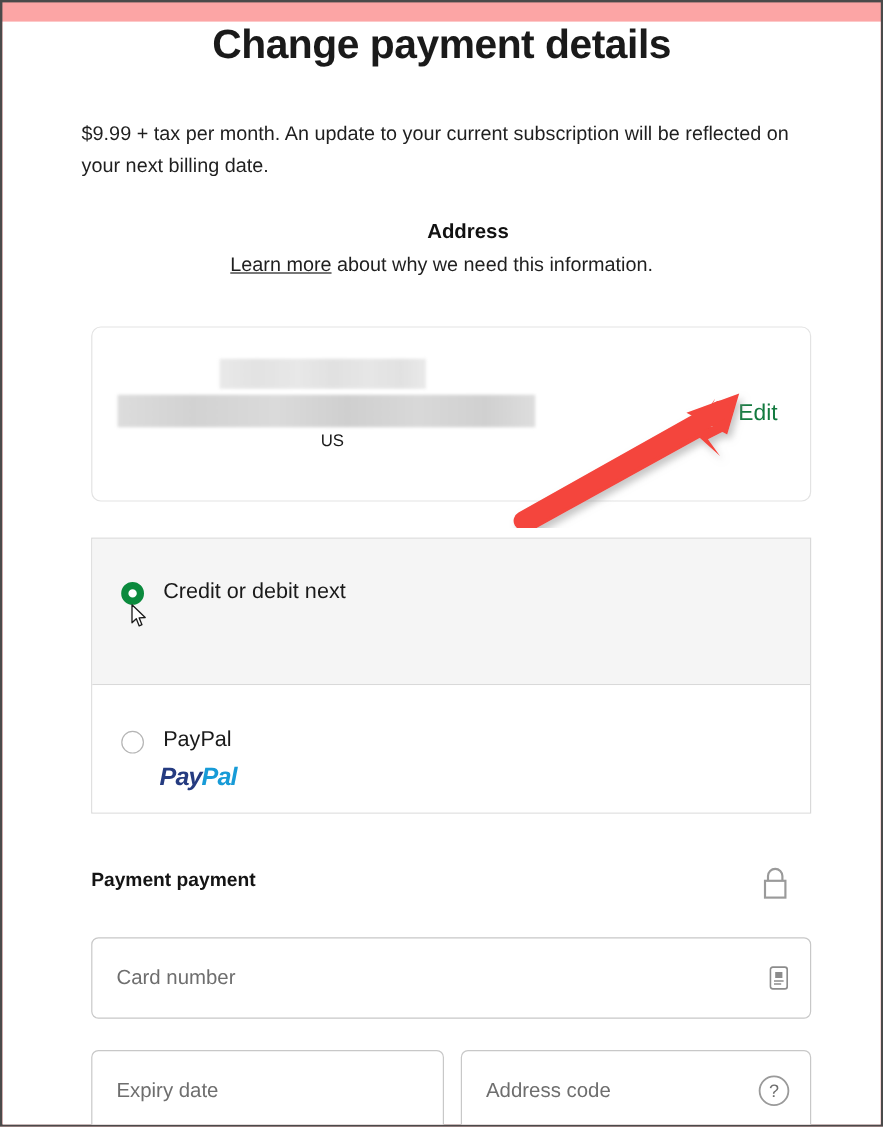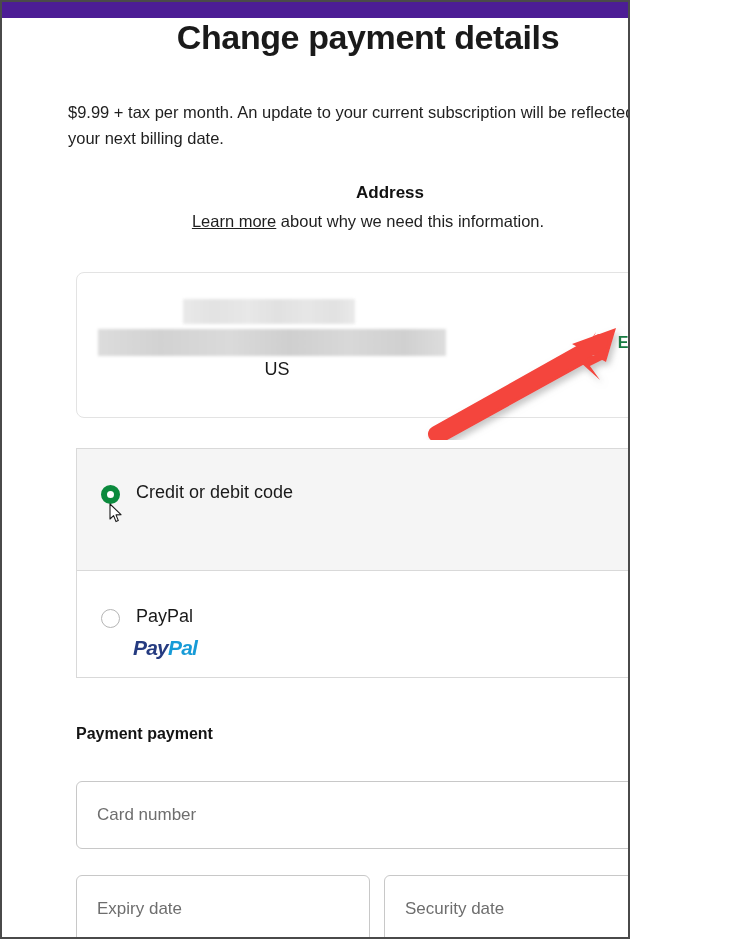--- a/index.html
+++ b/index.html
@@ -7,23 +7,23 @@
   html, body {
     width: 736px;
     height: 939px;
     background: #ffffff;
     font-family: "Liberation Sans", sans-serif;
     -webkit-font-smoothing: antialiased;
   }
 
   #page {
     position: relative;
-    width: 630px;
+    width: 736px;
     height: 939px;
-    background: #4c1d95;
+    background: #fca5a5;
     border: 2px solid #4a4a4a;
     overflow: hidden;
   }
 
   .inner {
     position: relative;
     width: 732px;
     height: 935px;
     background: #ffffff;
     padding: 0;
@@ -94,30 +94,30 @@
     left: 21px;  top: 56px; width: 348px; height: 27px;
     opacity: 1;
   }
 
   .country-code {
     position: absolute;
     left: 0; right: 0;
     top: 86px;
     width: 400px;
     text-align: center;
-    font-size: 18px;
+    font-size: 14px;
     color: #1a1a1a;
   }
 
   .edit-link {
     position: absolute;
     right: 27px;
     top: 61px;
-    font-size: 16px;
-    font-weight: bold;
+    font-size: 19px;
+    font-weight: normal;
     color: #137a3f;
     cursor: pointer;
   }
 
   
   .arrow-anno {
     position: absolute;
     left: 418px;
     top: 296px;
     width: 216px;
@@ -351,21 +351,21 @@
         <path d="M 14 120 L 166 34 L 172 46 L 20 130 Z" fill="#f4453c"></path>
         <path d="M 196 14 L 152 30 L 186 48 Z" fill="#f4453c"></path>
         <line x1="16" y1="120" x2="180" y2="28" stroke="#f4453c" stroke-width="16" stroke-linecap="round"></line>
       </g>
     </svg>
 
     <div class="method-box">
 
       <div class="method-row card-row">
         <span class="radio radio-on"></span>
-        <span class="method-label">Credit or debit code</span>
+        <span class="method-label">Credit or debit next</span>
 
         <svg class="cursor-pointer" viewBox="0 0 14 20">
           <path d="M1 1 L1 16 L4.6 12.6 L7 18.6 L9.3 17.6 L7 11.9 L12 11.6 Z" fill="#ffffff" stroke="#1a1a1a" stroke-width="1.1" stroke-linejoin="round"></path>
         </svg>
 
       </div>
 
       <div class="method-row paypal-row">
         <span class="radio radio-off"></span>
         <span class="method-label">PayPal</span>
@@ -389,21 +389,21 @@
         <line x1="4" y1="12.5" x2="12" y2="12.5" stroke="#8c8c8c" stroke-width="1.2"></line>
         <line x1="4" y1="15" x2="10" y2="15" stroke="#8c8c8c" stroke-width="1.2"></line>
       </svg>
     </div>
 
     <div class="field field-expiry">
       <span class="field-placeholder">Expiry date</span>
     </div>
 
     <div class="field field-security">
-      <span class="field-placeholder">Security date</span>
+      <span class="field-placeholder">Address code</span>
       <svg class="help-icon" width="28" height="28" viewBox="0 0 28 28">
         <circle cx="14" cy="14" r="12" fill="none" stroke="#9a9a9a" stroke-width="1.5"></circle>
         <text x="14" y="19.5" font-family="Liberation Sans, sans-serif" font-size="15" fill="#6e6e6e" text-anchor="middle">?</text>
       </svg>
     </div>
 
   </div>
 </div>
 
 </body></html>

